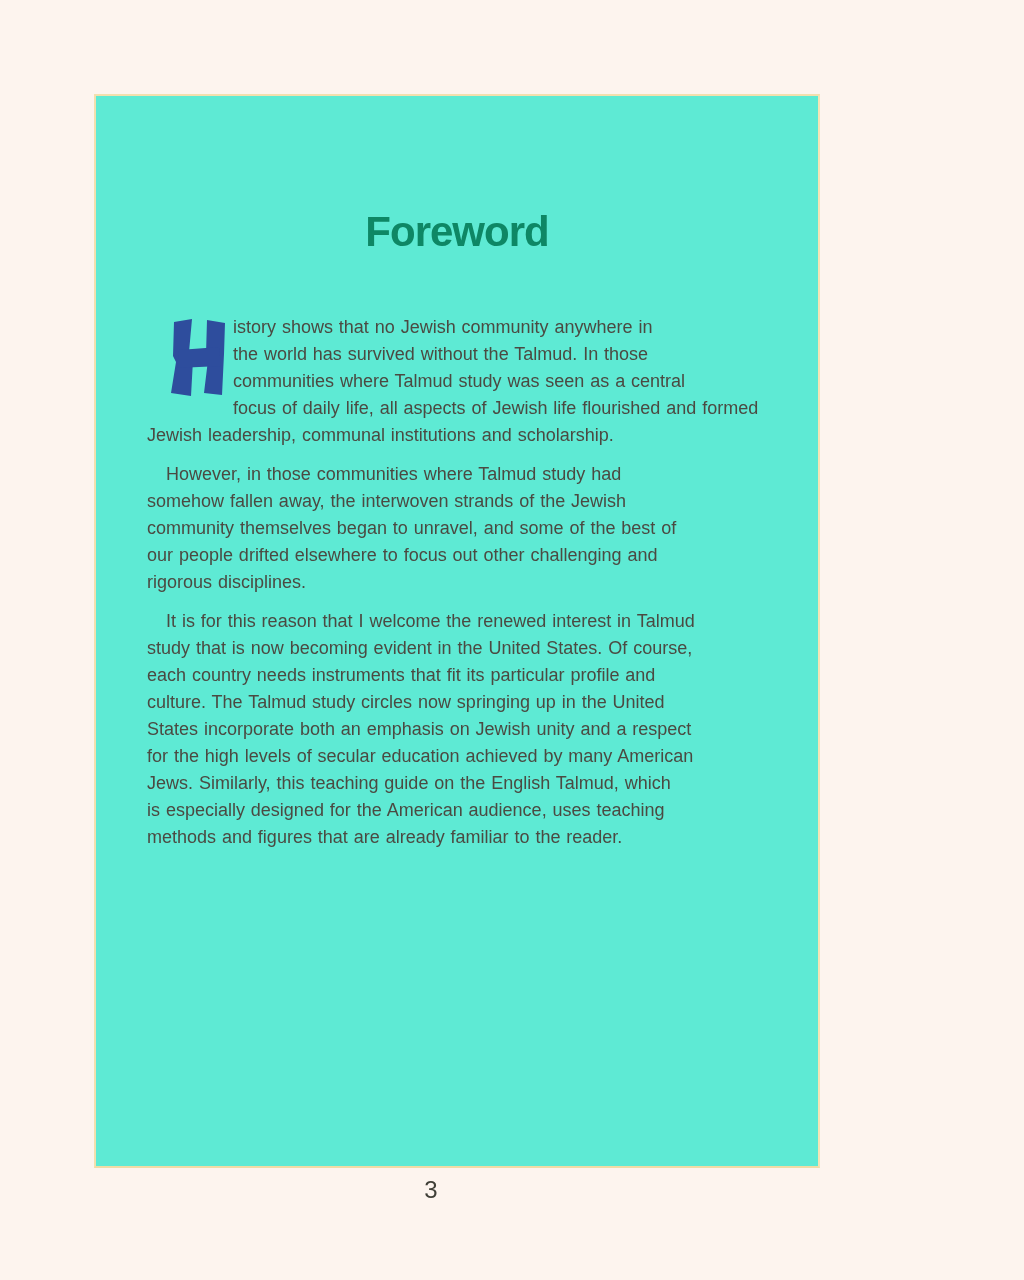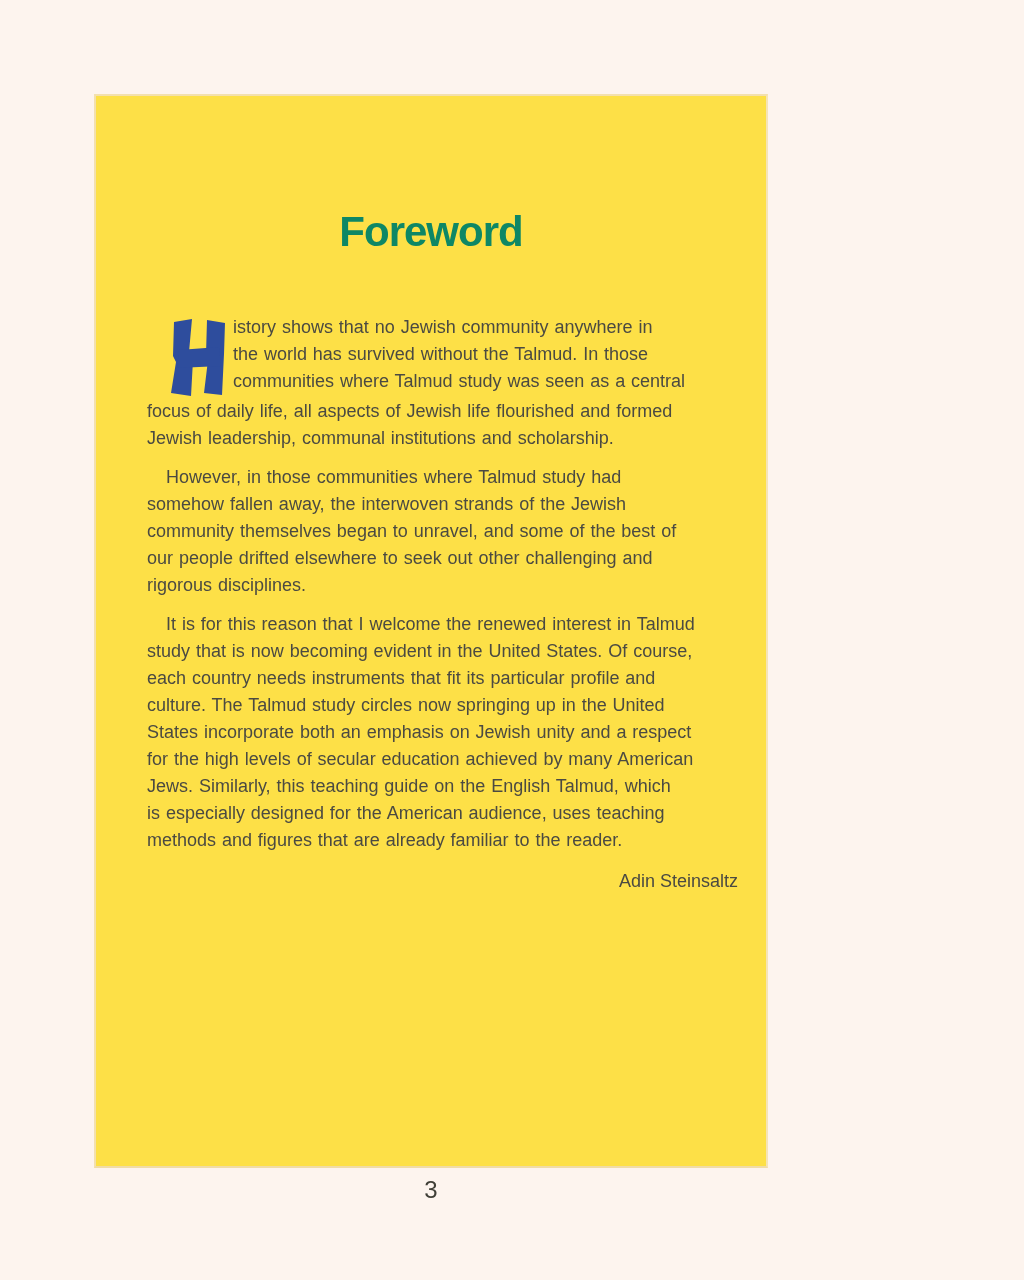--- a/index.html
+++ b/index.html
@@ -11,24 +11,24 @@
     height: 1280px;
     position: relative;
     background: #fdf4ee;
     font-family: "Liberation Sans", sans-serif;
     overflow: hidden;
   }
   .panel {
     position: absolute;
     left: 94px;
     top: 94px;
-    width: 674px;
+    width: 726px;
     height: 1074px;
     box-sizing: border-box;
-    background: #fde047;
+    background: #5eead4;
     border: 2px solid #f3e0ae;
     border-bottom-color: #f0dca6;
     border-right-color: #f5e4b6;
   }
   .content {
     padding: 0 51px;
   }
   h1.title {
     margin: 112px 0 0 0;
     text-align: center;
@@ -103,29 +103,28 @@
             </svg>
             <span class="sr-only">H</span>
           </span><span class="ptext">istory shows that no Jewish community anywhere in
 the world has survived without the Talmud. In those
 communities where Talmud study was seen as a central
 focus of daily life, all aspects of Jewish life flourished and formed
 Jewish leadership, communal institutions and scholarship.</span></p>
       <p class="para indented"><span class="ptext">However, in those communities where Talmud study had
 somehow fallen away, the interwoven strands of the Jewish
 community themselves began to unravel, and some of the best of
-our people drifted elsewhere to seek out other challenging and
+our people drifted elsewhere to focus out other challenging and
 rigorous disciplines.</span></p>
       <p class="para indented"><span class="ptext">It is for this reason that I welcome the renewed interest in Talmud
 study that is now becoming evident in the United States. Of course,
 each country needs instruments that fit its particular profile and
 culture. The Talmud study circles now springing up in the United
 States incorporate both an emphasis on Jewish unity and a respect
 for the high levels of secular education achieved by many American
 Jews. Similarly, this teaching guide on the English Talmud, which
 is especially designed for the American audience, uses teaching
 methods and figures that are already familiar to the reader.</span></p>
-      <div class="signature">Adin Steinsaltz</div>
     </div>
   </div>
 </div>
 
 <div class="page-number">3</div>
 
 </body></html>

